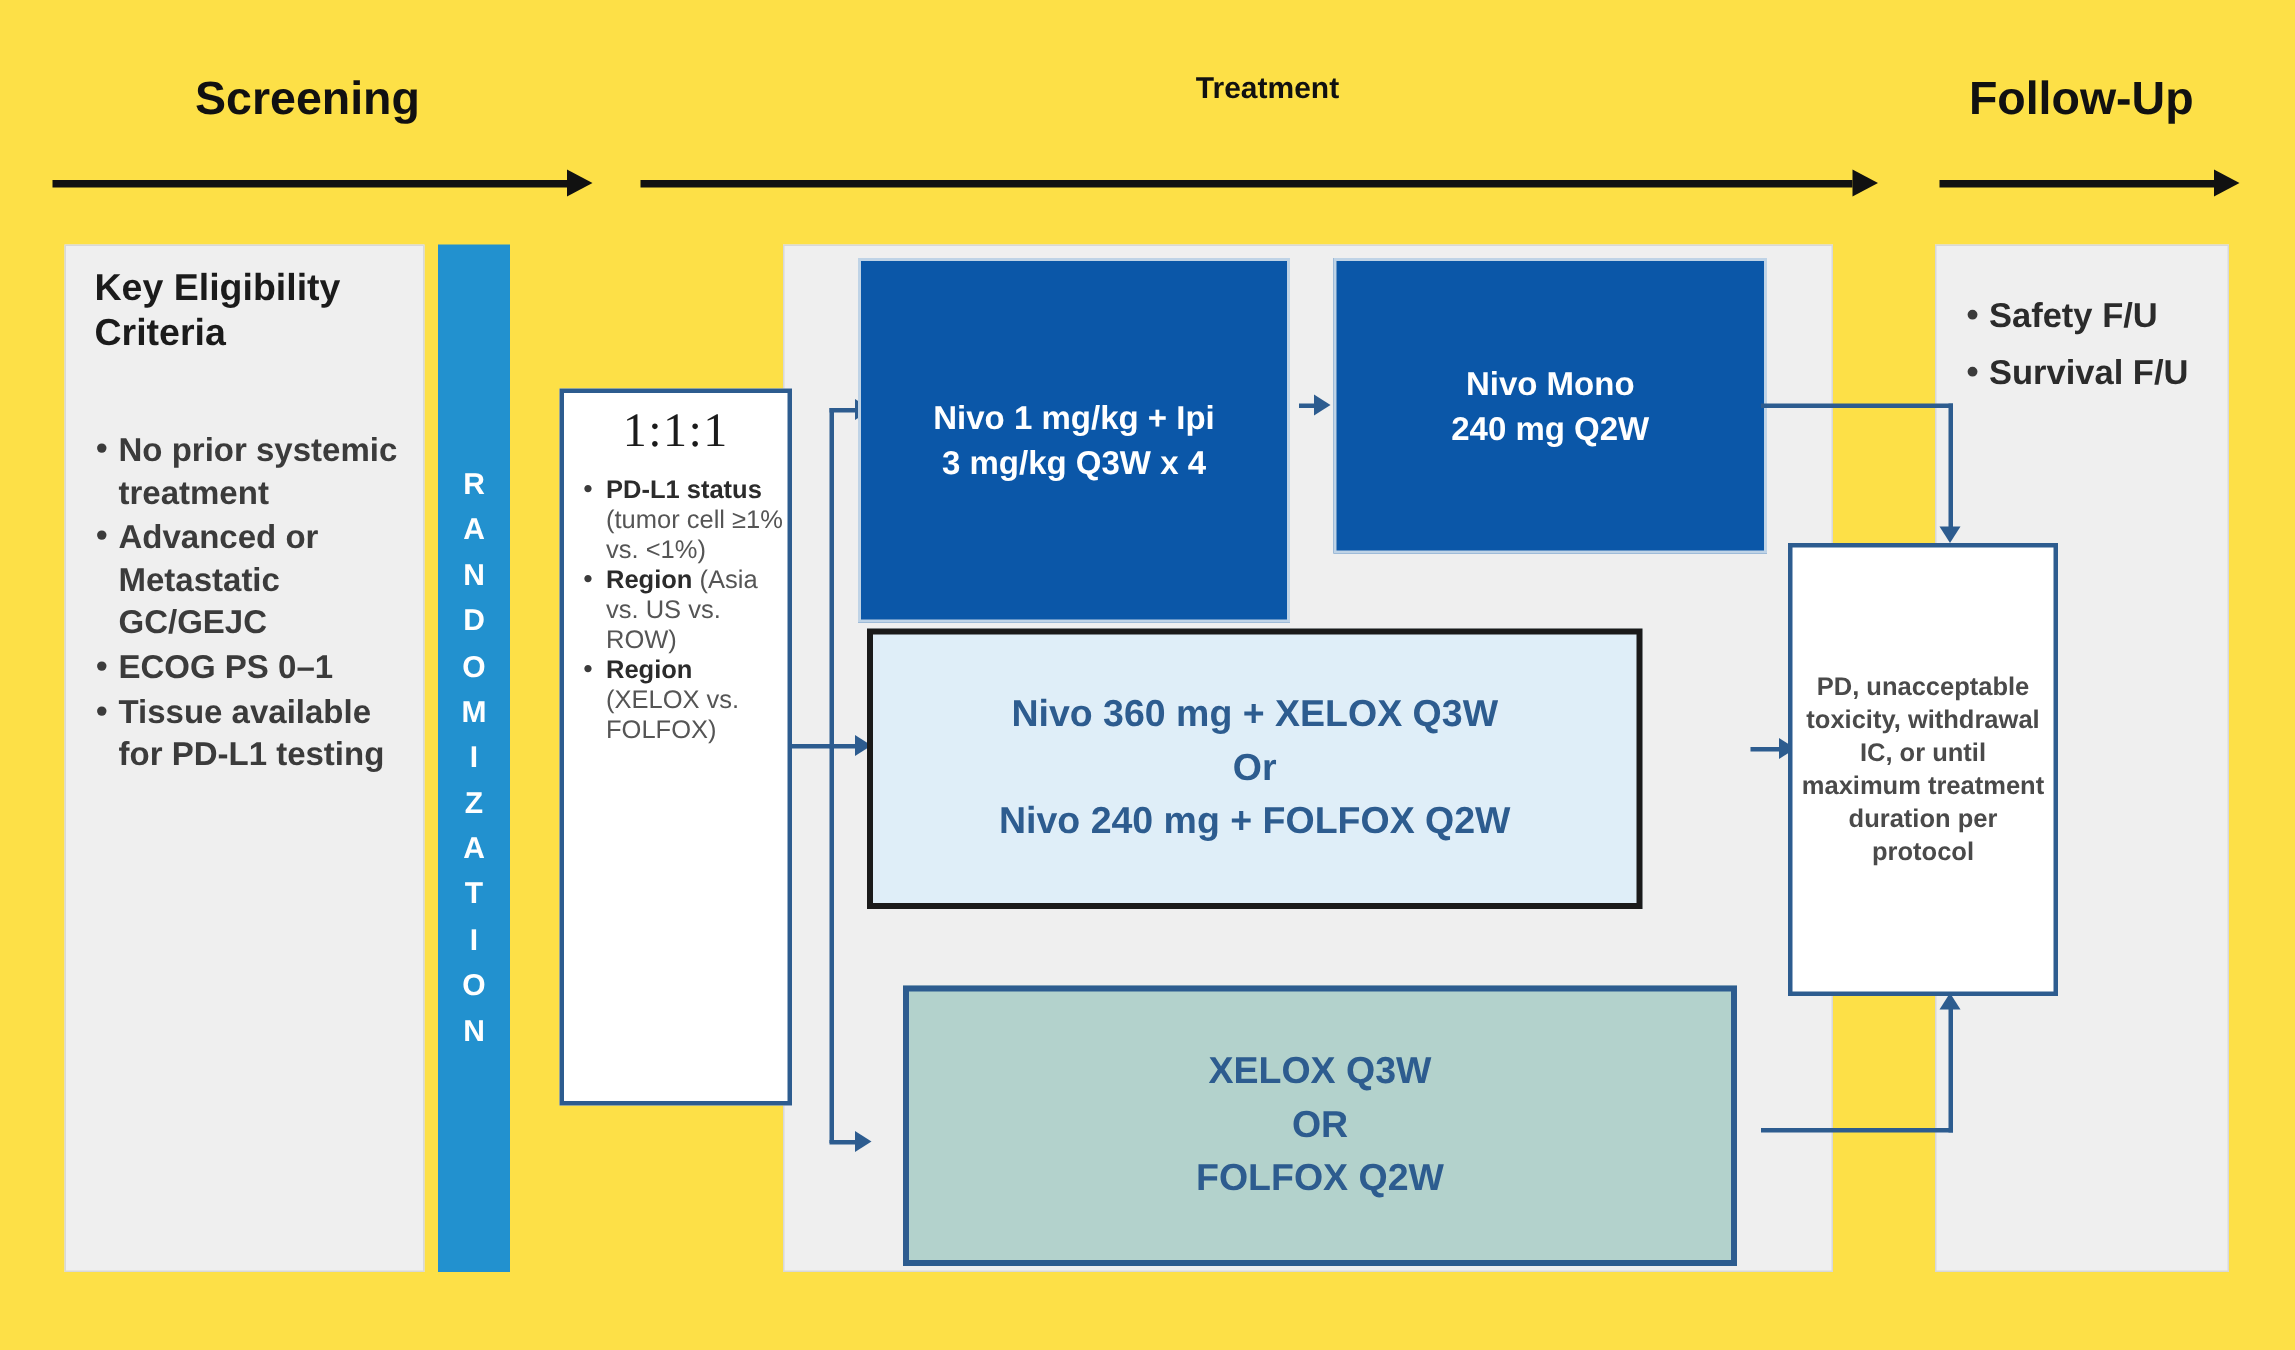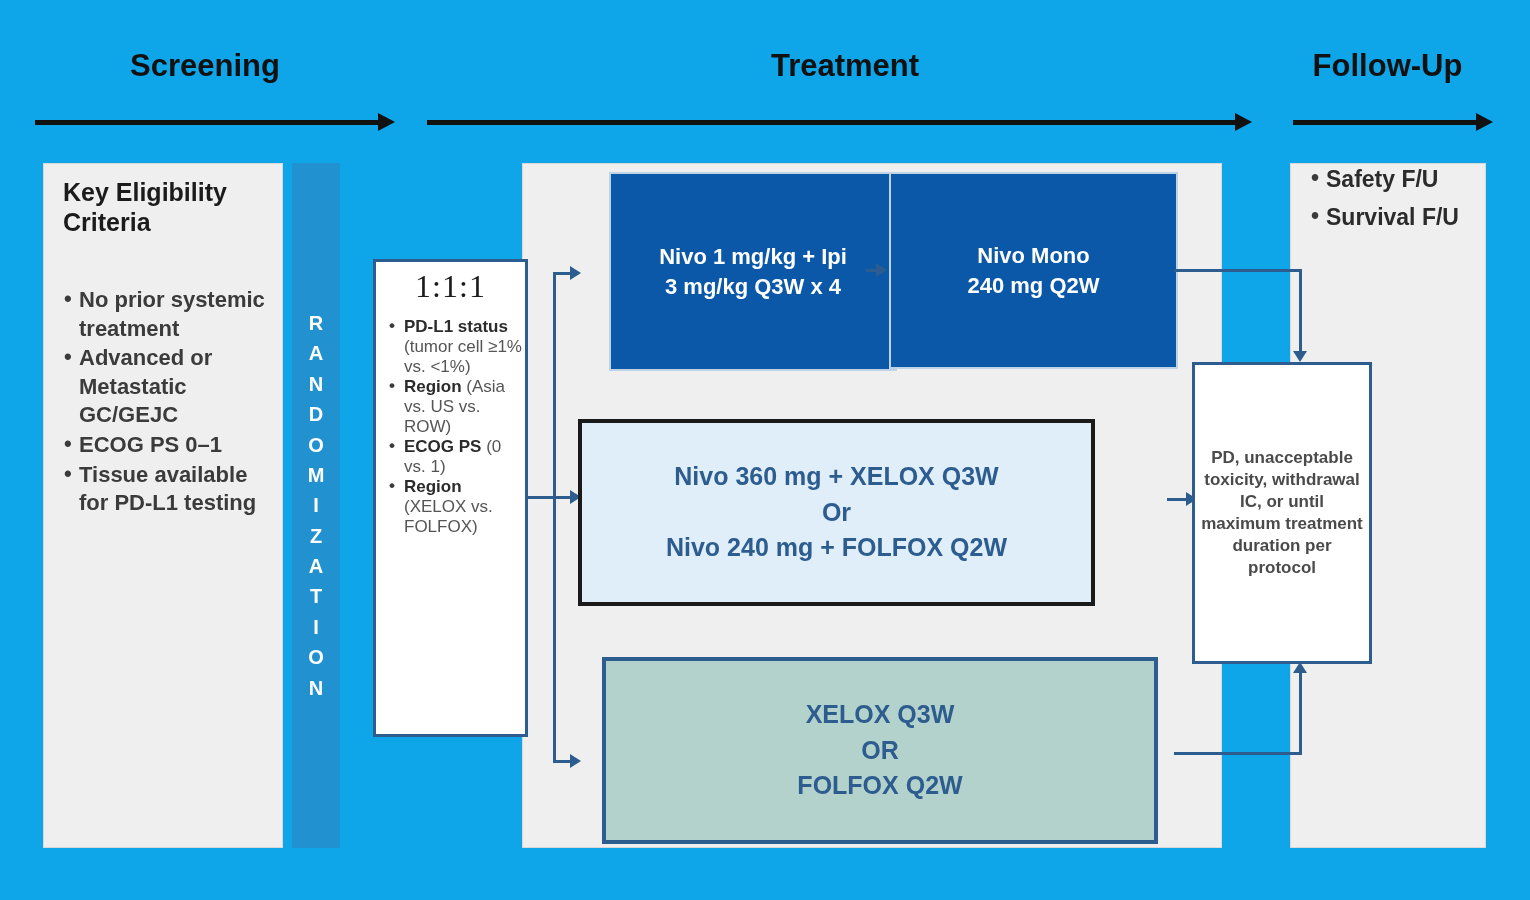--- a/index.html
+++ b/index.html
@@ -7,21 +7,21 @@
     padding: 0;
     background: #ffffff;
   }
   body {
     font-family: "Liberation Sans", sans-serif;
   }
   #canvas {
     position: relative;
     width: 1530px;
     height: 900px;
-    background: #0ea5e9;
+    background: #fde047;
     overflow: hidden;
     text-decoration: underline;
   }
 
   
   .phase-title {
     position: absolute;
     font-weight: bold;
     color: #111111;
     text-align: center;
@@ -231,21 +231,21 @@
 <body>
 
 <div id="canvas">
 
   <div class="phase-title" style="left:100px; top:48px; width:210px; font-size:31px;">Screening</div>
   <div class="phase-arrow" style="left:35px; top:118px; width:360px;">
     <div class="shaft" style="width:343px;"></div>
     <div class="head" style="left:343px;"></div>
   </div>
 
-  <div class="phase-title" style="left:730px; top:48px; width:230px; font-size:31px;">Treatment</div>
+  <div class="phase-title" style="left:730px; top:48px; width:230px; font-size:20px;">Treatment</div>
   <div class="phase-arrow" style="left:427px; top:118px; width:825px;">
     <div class="shaft" style="width:808px;"></div>
     <div class="head" style="left:808px;"></div>
   </div>
 
   <div class="phase-title" style="left:1285px; top:48px; width:205px; font-size:31px;">Follow-Up</div>
   <div class="phase-arrow" style="left:1293px; top:118px; width:200px;">
     <div class="shaft" style="width:183px;"></div>
     <div class="head" style="left:183px;"></div>
   </div>
@@ -287,44 +287,40 @@
     <ul class="bullet-list strat-bullets" style="left:12px; top:55px;">
       <li>
         <span>PD-L1 status</span>
         <span class="sub">(tumor cell ≥1% vs. &lt;1%)</span>
       </li>
       <li>
         <span>Region</span>
         <span class="sub">(Asia vs. US vs. ROW)</span>
       </li>
       <li>
-        <span>ECOG PS</span>
-        <span class="sub">(0 vs. 1)</span>
-      </li>
-      <li>
         <span>Region</span>
         <span class="sub">(XELOX vs. FOLFOX)</span>
       </li>
     </ul>
   </div>
 
   <div class="conn conn-h" style="left:528px; top:496px; width:28px;"></div>
 
   <div class="conn conn-v" style="left:553px; top:272px; height:490px;"></div>
 
   <div class="conn conn-h" style="left:553px; top:272px; width:22px;"></div>
   <div class="arrow-r" style="left:570px; top:266px;"></div>
 
   <div class="conn conn-h" style="left:553px; top:496px; width:22px;"></div>
   <div class="arrow-r" style="left:570px; top:490px;"></div>
 
   <div class="conn conn-h" style="left:553px; top:760px; width:22px;"></div>
   <div class="arrow-r" style="left:570px; top:754px;"></div>
 
-  <div class="arm arm-dark nl" style="left:609px; top:172px; width:288px; height:199px;">Nivo 1 mg/kg + Ipi
+  <div class="arm arm-dark nl" style="left:572px; top:172px; width:288px; height:243px;">Nivo 1 mg/kg + Ipi
 3 mg/kg  Q3W x 4</div>
 
   <div class="conn conn-h" style="left:866px; top:269px; width:14px;"></div>
   <div class="arrow-r" style="left:876px; top:263px;"></div>
 
   <div class="arm arm-dark nl" style="left:889px; top:172px; width:289px; height:197px;">Nivo Mono
 240 mg Q2W</div>
 
   <div class="arm arm-lightblue nl" style="left:578px; top:419px; width:517px; height:187px;">Nivo 360 mg + XELOX Q3W
 Or
@@ -340,18 +336,18 @@
 
   <div class="conn conn-h" style="left:1167px; top:498px; width:25px;"></div>
   <div class="arrow-r" style="left:1186px; top:492px;"></div>
 
   <div class="conn conn-h" style="left:1174px; top:752px; width:128px;"></div>
   <div class="conn conn-v" style="left:1299px; top:672px; height:83px;"></div>
   <div class="arrow-u" style="left:1293px; top:662px;"></div>
 
   <div class="discont-box" style="left:1192px; top:362px; width:180px; height:302px;">PD, unacceptable toxicity, withdrawal IC, or until maximum treatment duration per protocol</div>
 
-  <ul class="bullet-list fu-bullets" style="left:1310px; top:165px;">
+  <ul class="bullet-list fu-bullets" style="left:1310px; top:196px;">
     <li>Safety F/U</li>
     <li>Survival F/U</li>
   </ul>
 
 </div>
 
 </body></html>

